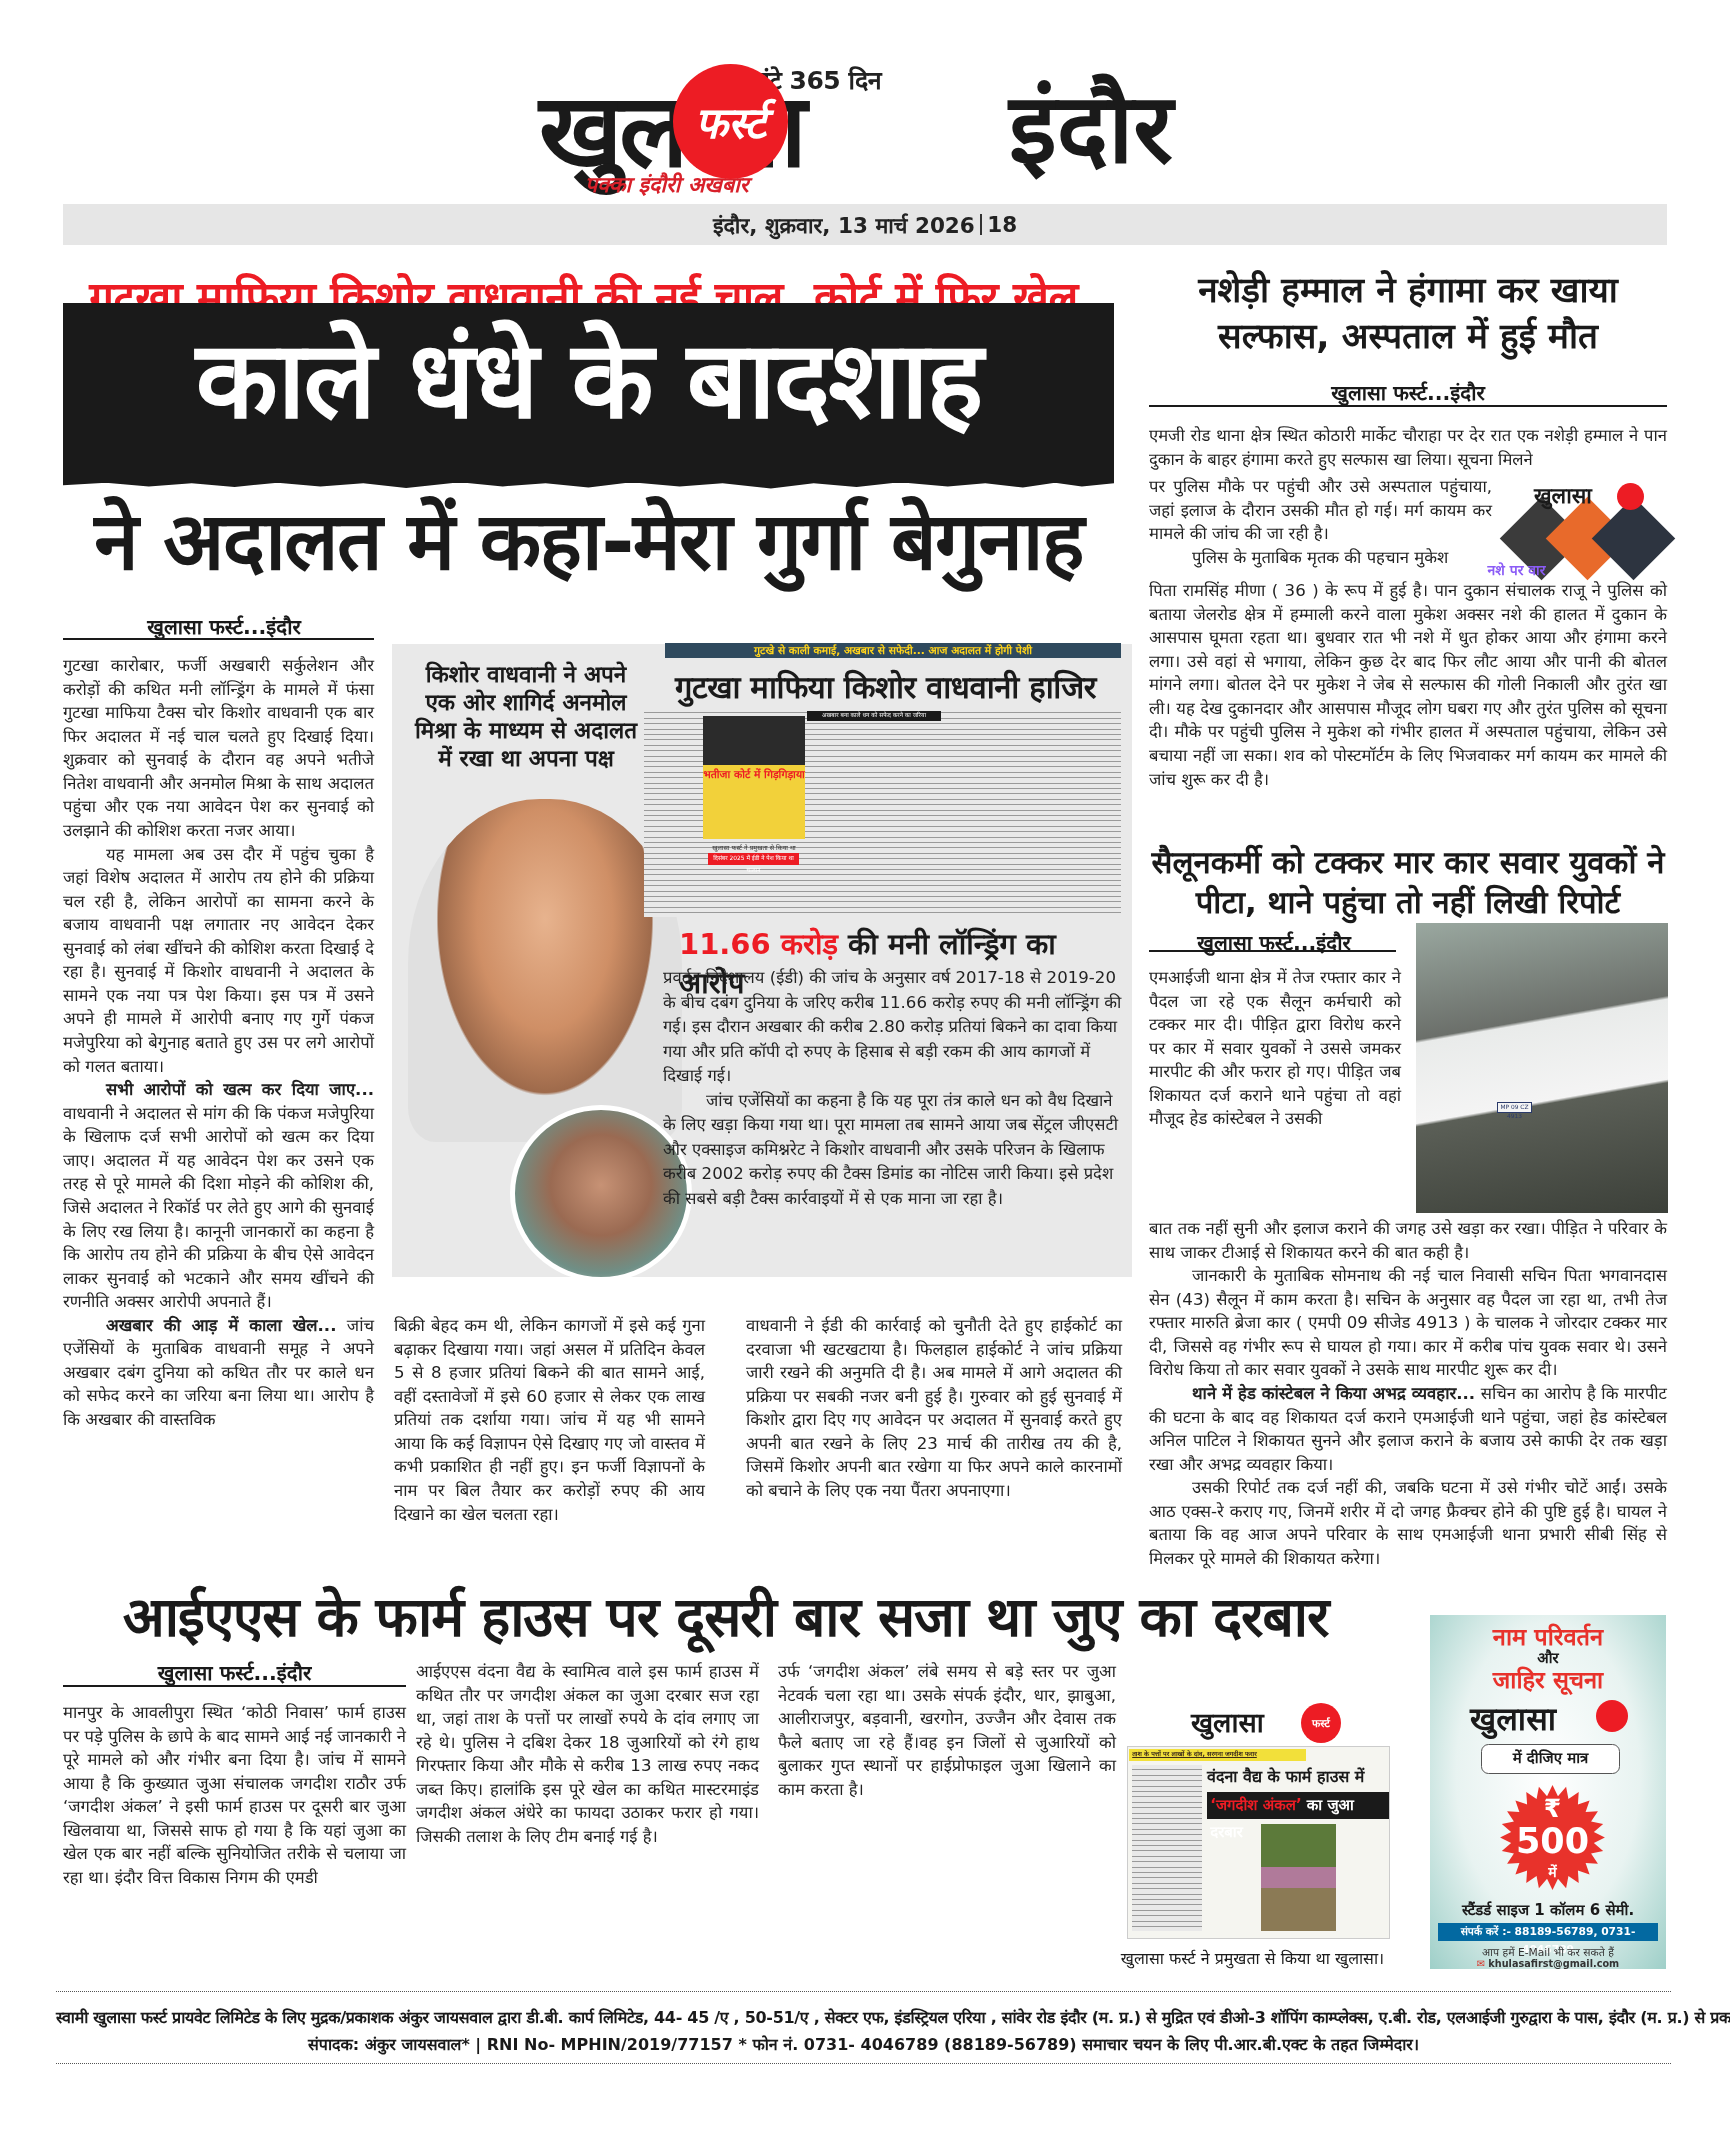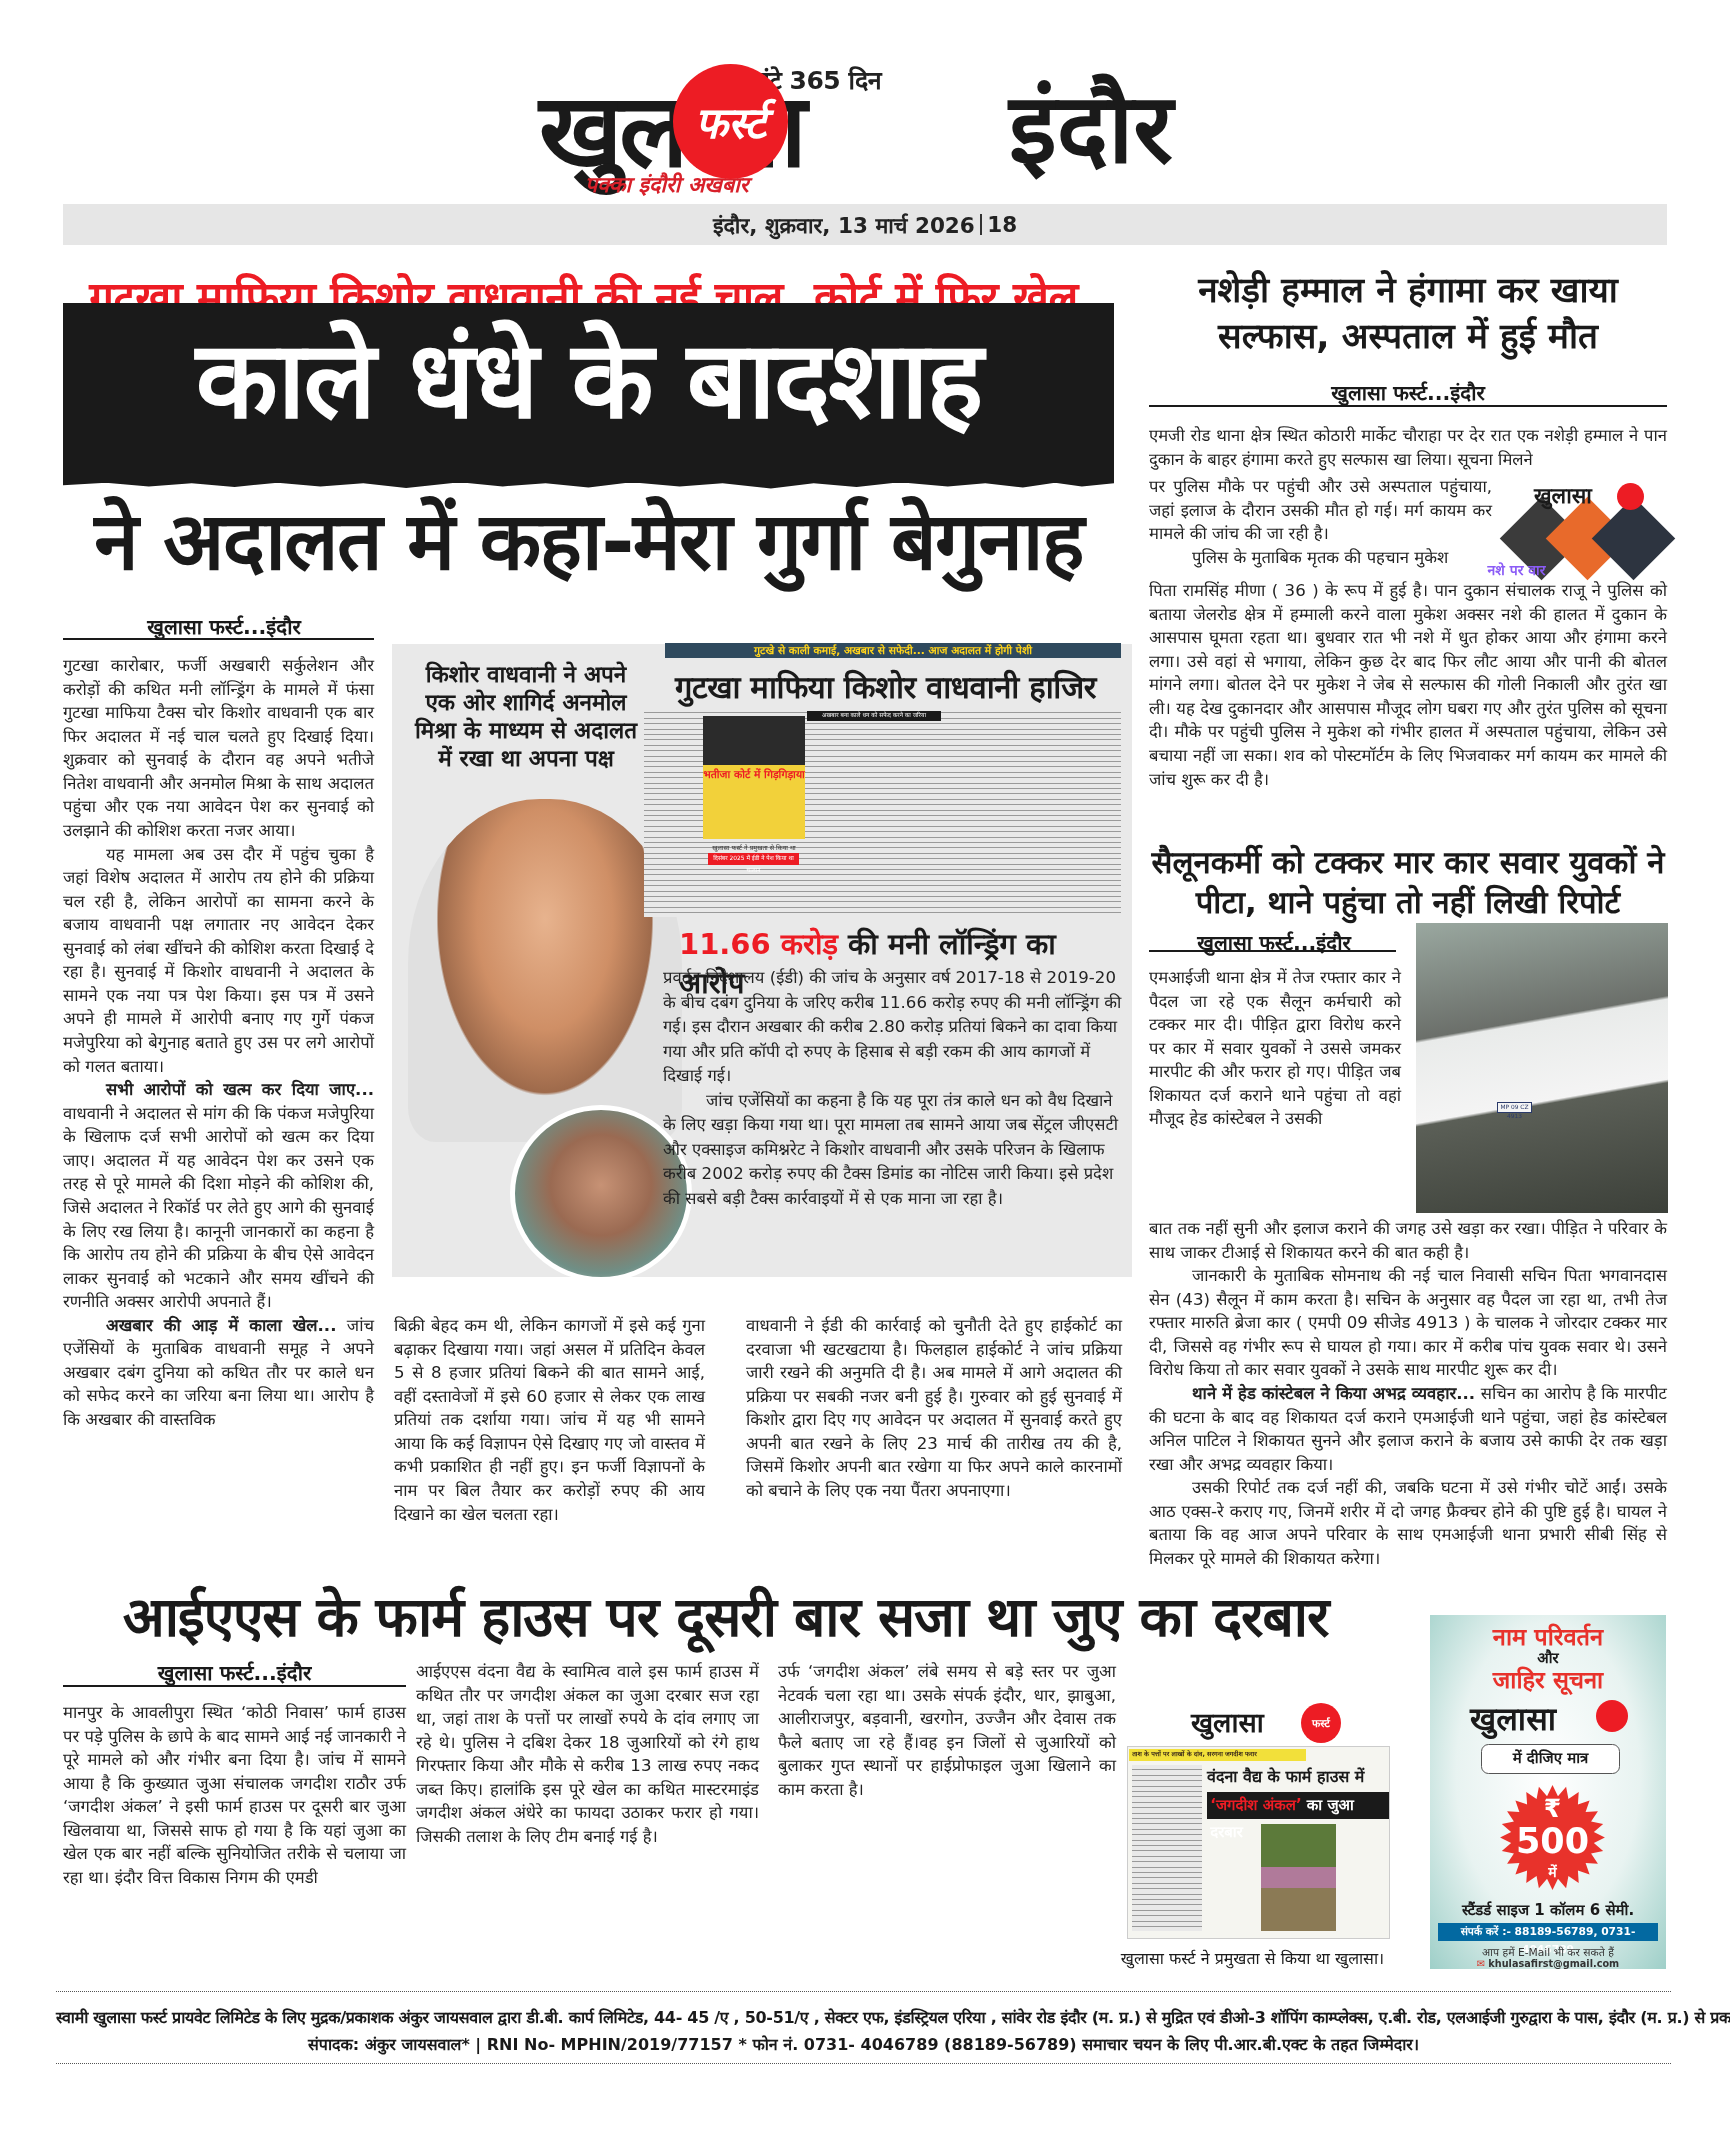--- a/index.html
+++ b/index.html
@@ -82,21 +82,21 @@
   
   #b-headline { left: 63px; top: 1577px; width: 1325px; text-align: center; font-size: 55px; font-weight: bold; color: #1a1a1a; letter-spacing: -1.1px; }
   #b-byline { left: 63px; top: 1658px; width: 343px; }
   #b-rule { left: 63px; top: 1685px; width: 343px; }
   #b-col1 { left: 63px; top: 1701px; width: 343px; }
   #b-col2 { left: 416px; top: 1660px; width: 343px; }
   #b-col3 { left: 778px; top: 1660px; width: 338px; }
   #clip2-brand { left: 1191px; top: 1703px; font-size: 27px; font-weight: bold; color:#1a1a1a; }
   #clip2-circle { left: 1301px; top: 1703px; width: 40px; height: 40px; border-radius: 50%; background:#ed1c24; color:#fff; font-size: 10.7px; font-weight: bold; display:flex; align-items:center; justify-content:center; }
   #clip2-box { left: 1127px; top: 1746px; width: 263px; height: 193px; background: #f5f5f0; border: 0.5px solid #ccc; }
-  #clip2-kicker { left: 1129px; top: 1749px; width: 177px; height: 11.8px; background: #f2e03a; font-size: 6.4px; font-weight: bold; line-height:11.8px; padding-left: 3.2px; color:#3b2a1a; }
+  #clip2-kicker { left: 1129px; top: 1749px; width: 177px; height: 11.8px; background: #f2e03a; font-size: 6.4px; font-weight: bold; line-height:11.8px; padding-left: 3.2px; color:#3b2a1a;text-decoration:underline; }
   #clip2-title { left: 1207px; top: 1765px; width: 182px; font-size: 16px; font-weight: bold; color:#1a1a1a; }
   #clip2-band { left: 1207px; top: 1792px; width: 182px; height: 27px; background: #1a1a1a; color:#fff; font-size: 15px; font-weight:bold; line-height: 27px; padding-left: 3.2px; }
   #clip2-band .red { color: #ed1c24; }
   #clip2-photo { left: 1261px; top: 1824px; width: 75px; height: 107px; background: linear-gradient(#5c7a3a 0 40%, #b07a9a 40% 60%, #8b7a55 60% 100%); }
   #clip2-lines { left: 1132px; top: 1765px; width: 70px; height: 166px; }
   #clip2-caption { left: 1113px; top: 1947px; width: 279px; text-align:center; font-size: 16px; color: #1a1a1a; }
 
   
   #ad { left: 1430px; top: 1615px; width: 236px; height: 354px; background: radial-gradient(ellipse at 50% 45%, #ffffff 0%, #e8f3f1 55%, #9ecfc8 100%); }
   #ad-title-1 { left: 1430px; top: 1620px; width: 236px; text-align:center; font-size: 23.6px; font-weight: bold; color: #e8322b; }

